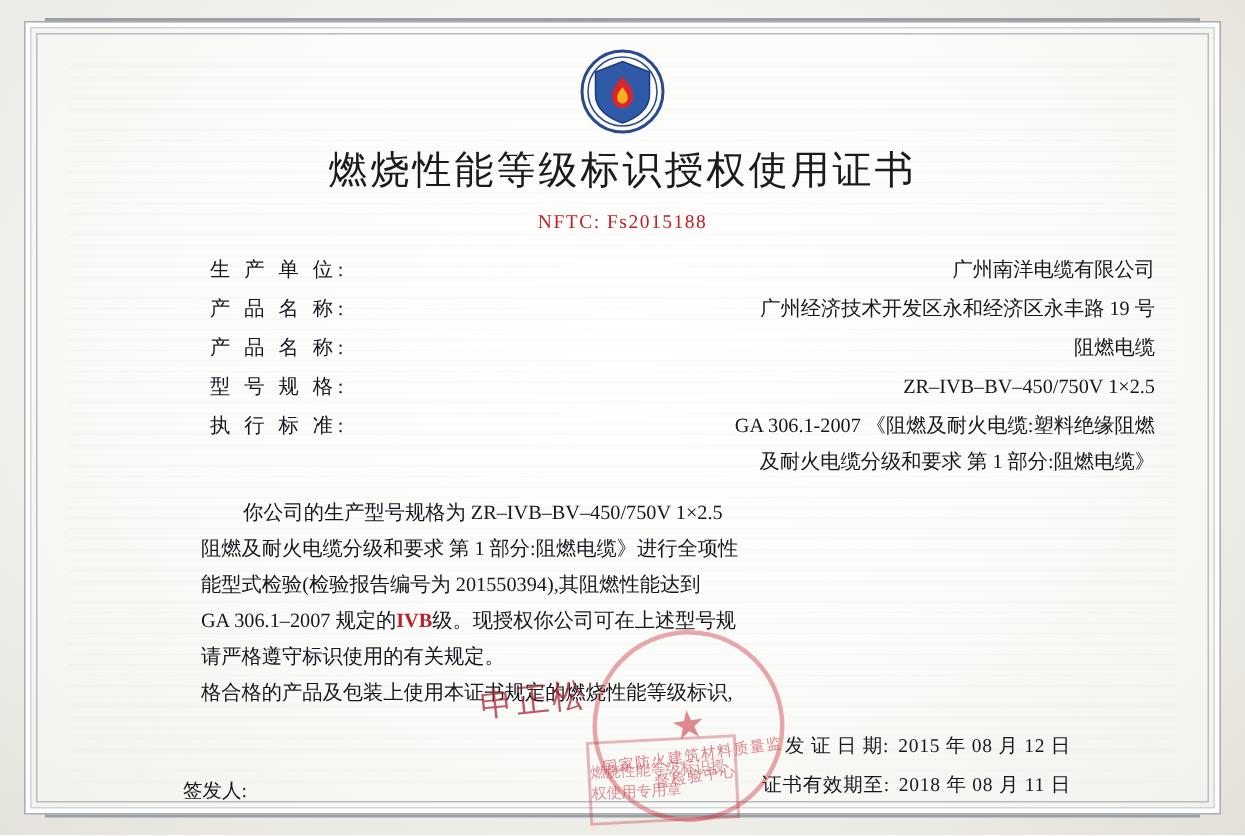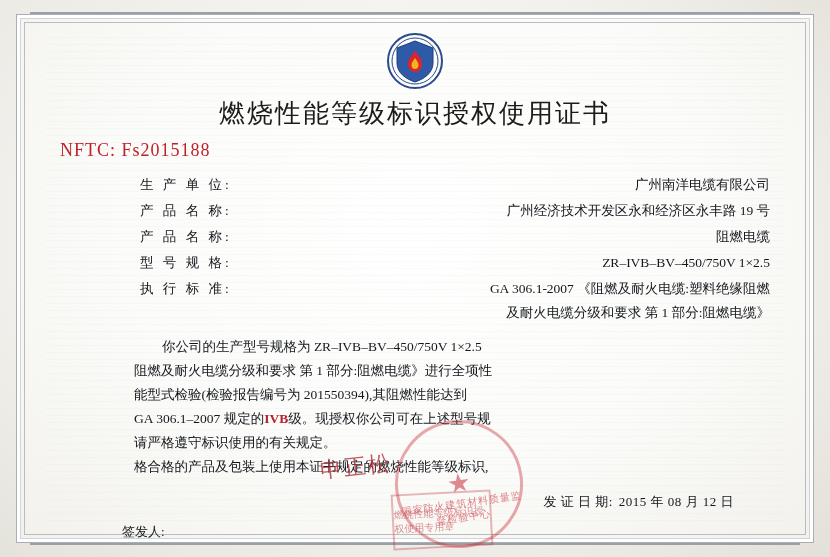--- a/index.html
+++ b/index.html
@@ -63,22 +63,23 @@
   .title{
     text-align:center;
     font-size:26px;
     letter-spacing:2px;
     color:#1b1b1b;
     font-weight:normal;
     margin-top:4px;
     font-family:"DejaVu Serif","Liberation Serif",serif;
   }
   .cert-no{
+    text-align:center;
     color:#c0202a;
-    font-size:18px;
+    font-size:13px;
     letter-spacing:1px;
     margin-top:9px;
     font-family:"Liberation Serif",serif;
   }
 
   
   .fields{
     margin:13px 0 0 80px;
     font-size:13.5px;
     color:#14181c;
@@ -112,21 +113,21 @@
 
   
   .footer{
     margin-top:14px;
     font-size:13px;
     color:#14181c;
     position:relative;
   }
   .foot-line{
     display:flex;justify-content:flex-end;align-items:center;
-    margin-right:36px;margin-bottom:8px;
+    margin-right:56px;margin-bottom:8px;
     letter-spacing:0.5px;
   }
   .foot-line .fl{margin-right:6px;}
   .signer{
     position:absolute;left:62px;top:30px;
     font-size:13px;
   }
 
   
   .seal{
@@ -244,20 +245,24 @@
       </p>
       <p>请严格遵守标识使用的有关规定。</p>
       <p>格合格的产品及包装上使用本证书规定的燃烧性能等级标识,</p>
     </div>
 
     <div class="footer">
       <div class="foot-line">
         <span class="fl">发 证 日 期:</span>
         <span>2015 年 08 月 12 日</span>
       </div>
+      <div class="foot-line">
+        <span class="fl">证书有效期至:</span>
+        <span>2018 年 08 月 11 日</span>
+      </div>
       <div class="signer">签发人:</div>
 
     </div>
 
   </div>
 
   <div class="sig-hand">申正松</div>
 
   <div class="seal">
     <div class="star">★</div>

